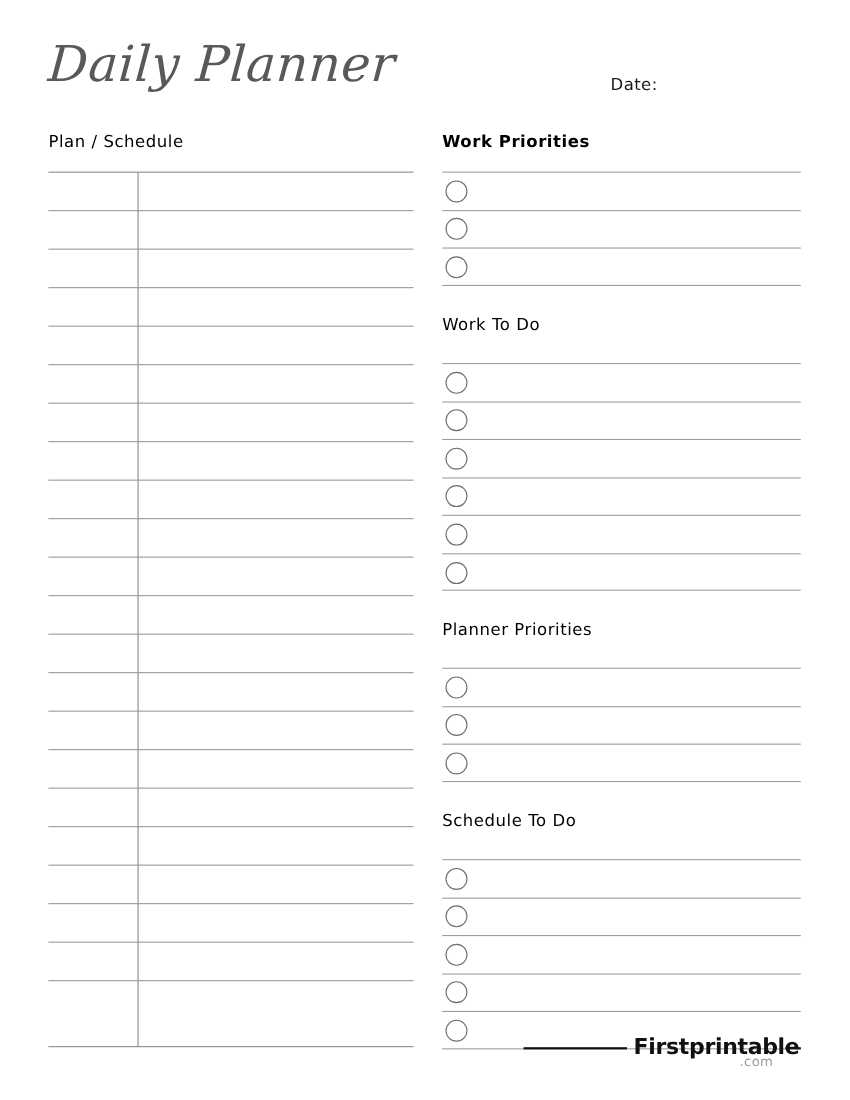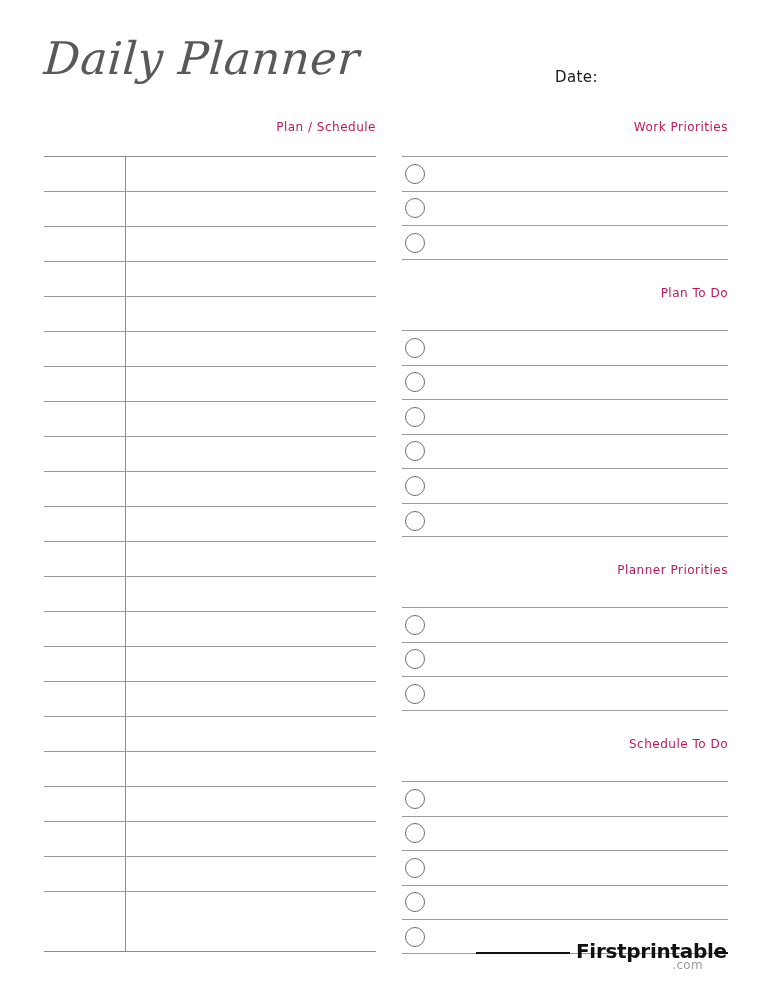--- a/index.html
+++ b/index.html
@@ -48,24 +48,24 @@
     font-family: "DejaVu Sans", sans-serif;
     font-size: 15px;
     color: #1a1a1a;
     letter-spacing: 0.4px;
   }
 
   
   .section-heading {
     position: absolute;
     font-family: "DejaVu Sans", sans-serif;
-    font-size: 12px;
-    color: #be185d;
+    font-size: 15px;
+    color: #000000;
     letter-spacing: 0.5px;
-    text-align: right;
+    text-align: left;
     white-space: nowrap;
   }
 
   
   #schedule-heading {
     left: 44px;
     width: 332px;
     top: 120px;
   }
 
@@ -283,36 +283,36 @@
         <div class="schedule-time-cell"></div>
         <div class="schedule-note-cell"></div>
       </div>
       <div class="schedule-row">
         <div class="schedule-time-cell"></div>
         <div class="schedule-note-cell"></div>
       </div>
     </div>
 
   <div id="right-sections">
-      <div class="section-heading" style="left: 402px; width: 326px; top: 120px;">Work Priorities</div>
+      <div class="section-heading" style="left: 402px; width: 326px; top: 120px; font-weight: bold;">Work Priorities</div>
       <div class="check-section" style="top: 156px; height: 103.5px;">
         <div class="check-row">
           <div class="check-circle"></div>
           <div class="check-writeline"></div>
         </div>
         <div class="check-row">
           <div class="check-circle"></div>
           <div class="check-writeline"></div>
         </div>
         <div class="check-row">
           <div class="check-circle"></div>
           <div class="check-writeline"></div>
         </div>
       </div>
-      <div class="section-heading" style="left: 402px; width: 326px; top: 286px;">Plan To Do</div>
+      <div class="section-heading" style="left: 402px; width: 326px; top: 286px;">Work To Do</div>
       <div class="check-section" style="top: 330px; height: 207px;">
         <div class="check-row">
           <div class="check-circle"></div>
           <div class="check-writeline"></div>
         </div>
         <div class="check-row">
           <div class="check-circle"></div>
           <div class="check-writeline"></div>
         </div>
         <div class="check-row">

